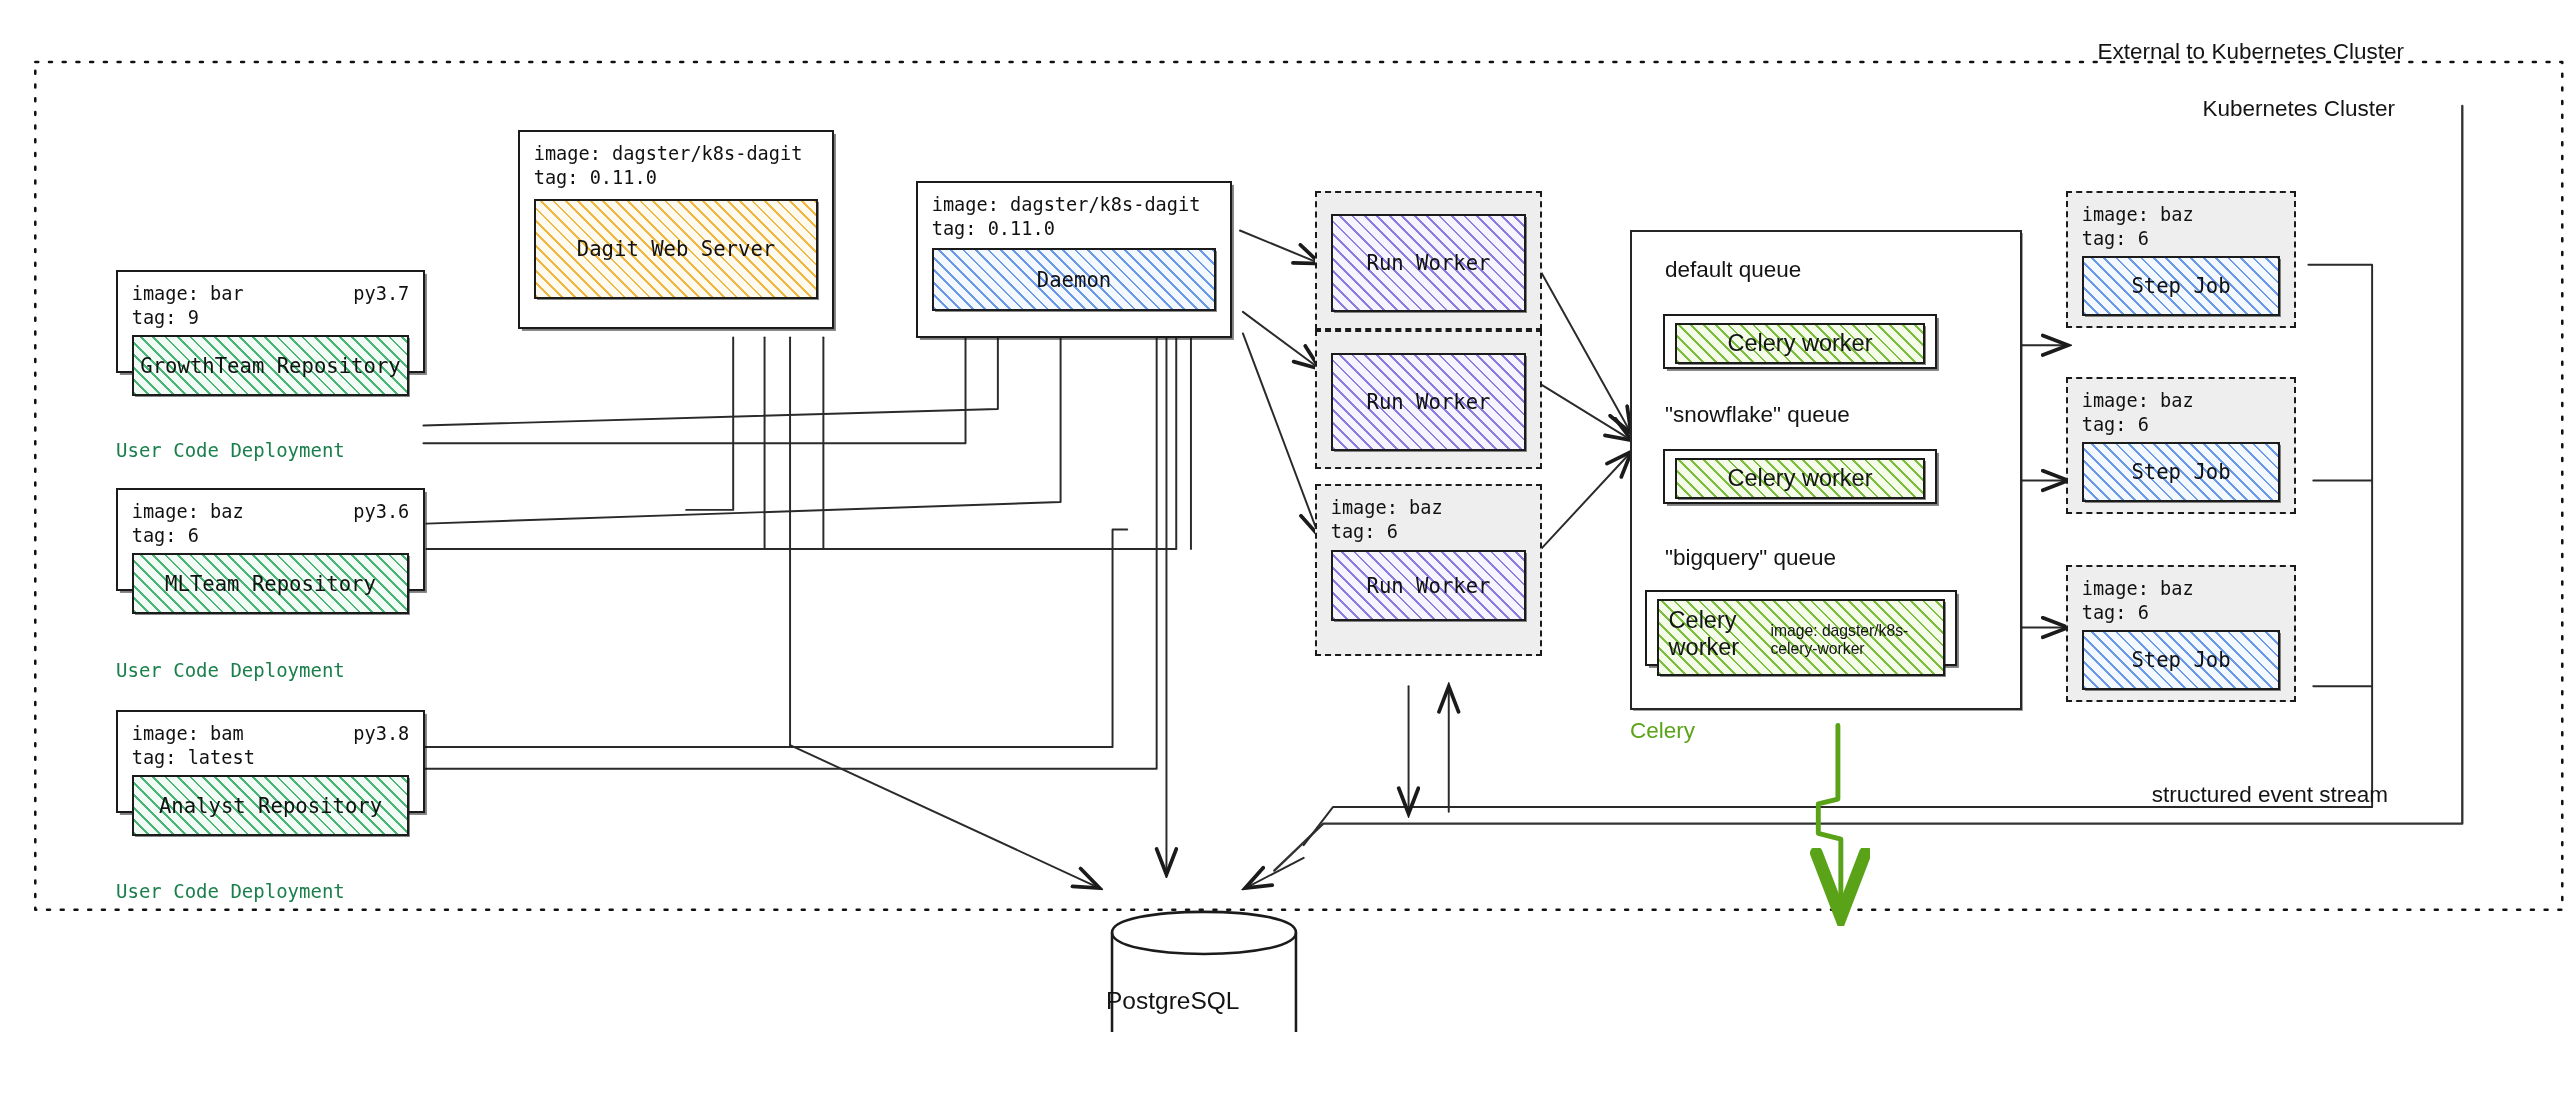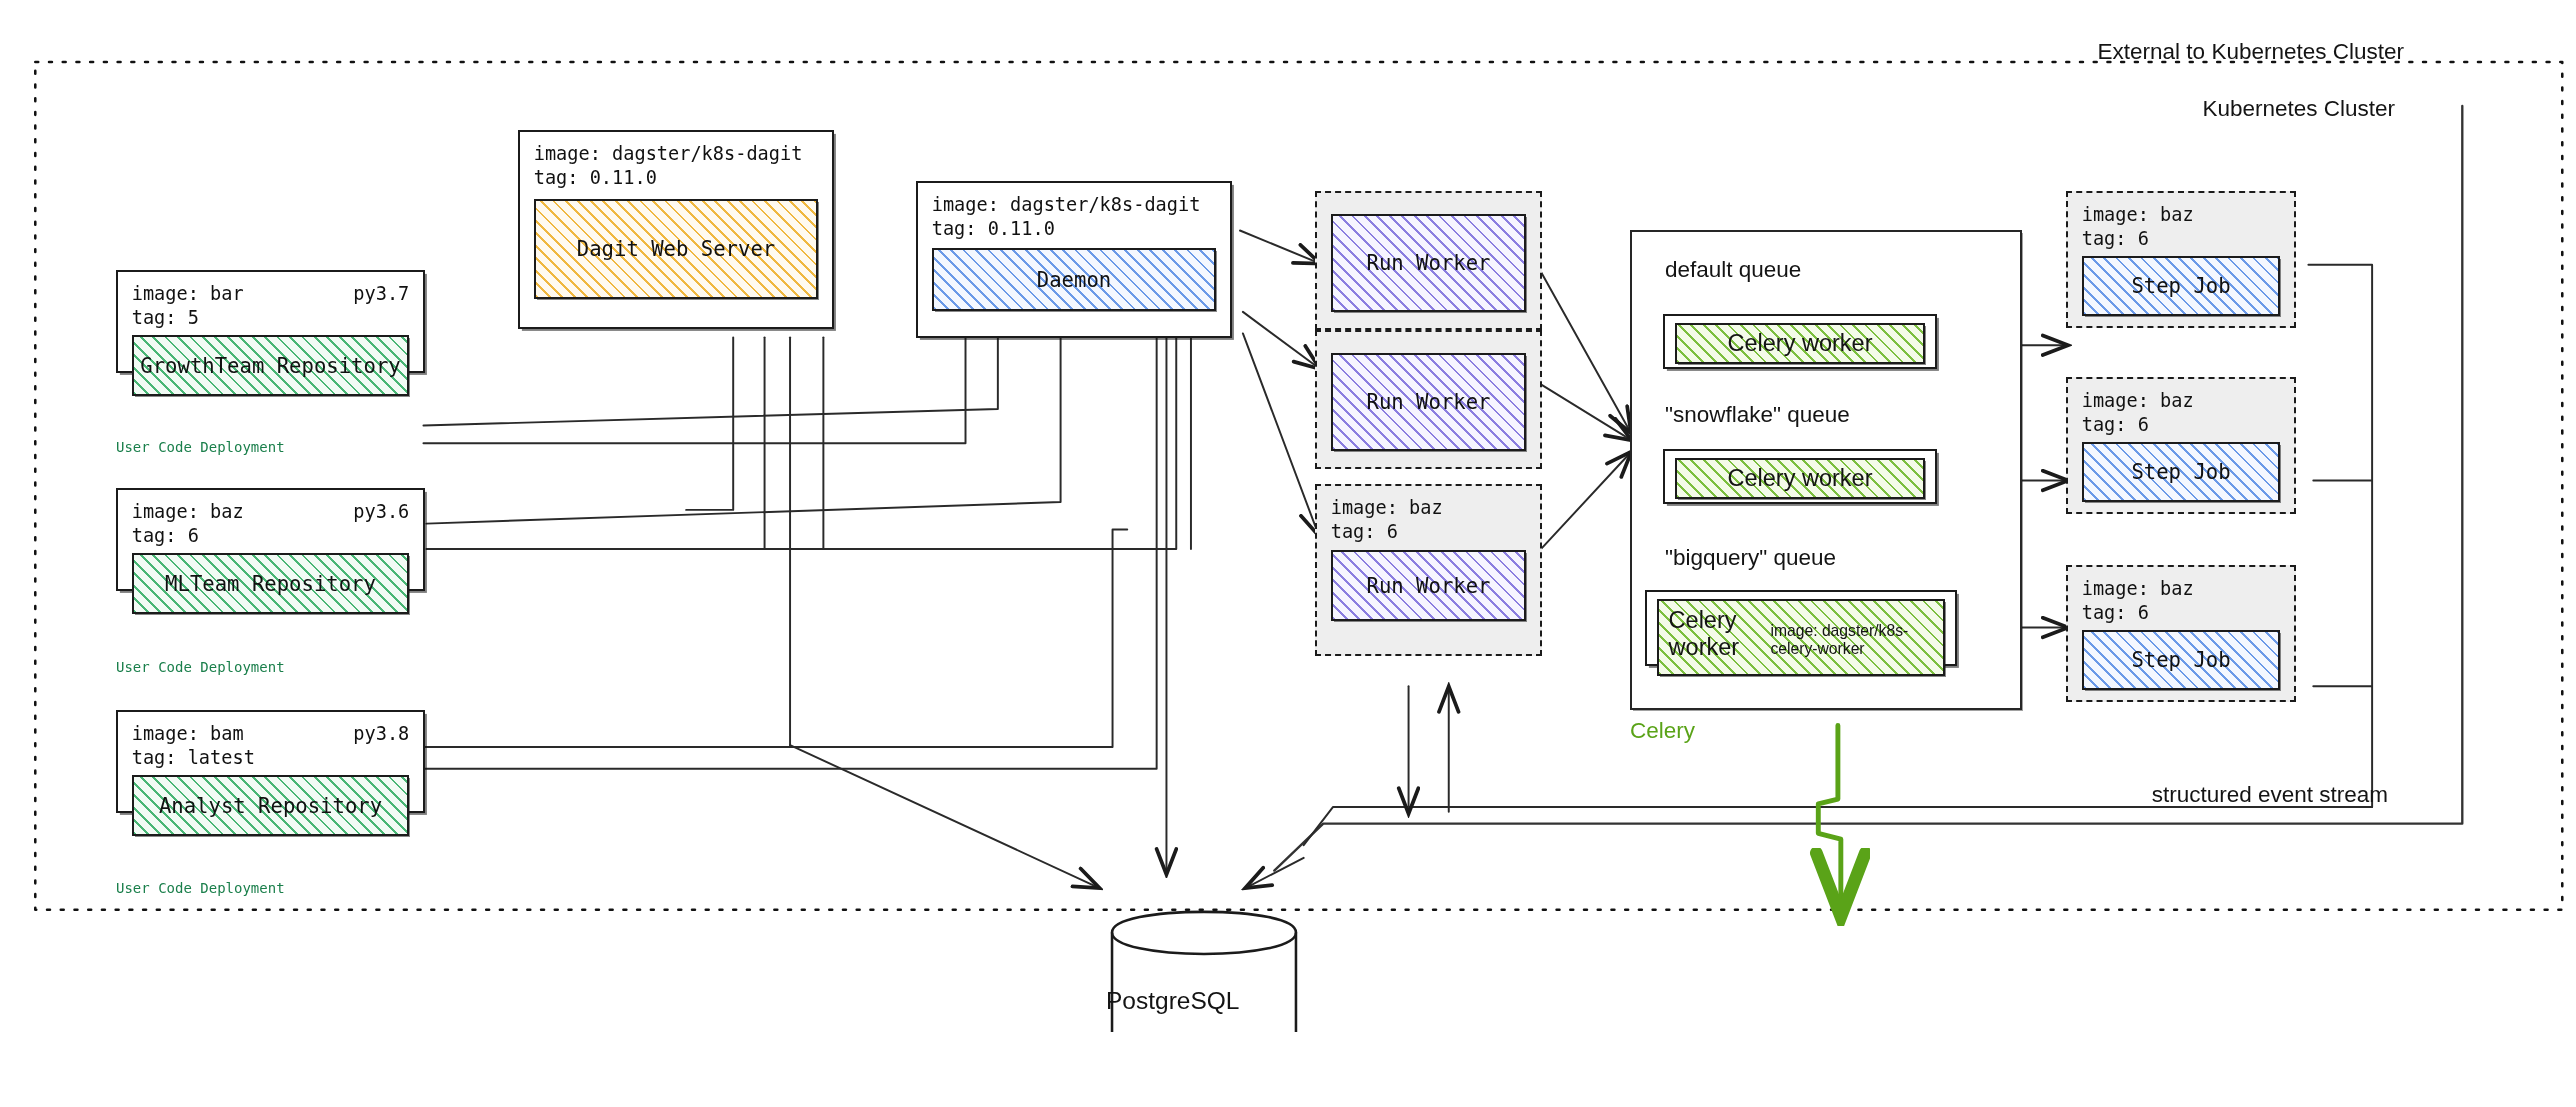--- a/index.html
+++ b/index.html
@@ -51,21 +51,21 @@
   
   .dashbox{
     position:absolute;box-sizing:border-box;
     background:#eeeeee;border:2.9px dashed #1b1b1b;
     padding:9.8px 13.7px;
   }
 
   
   .lbl-green{
     position:absolute;font-family:"DejaVu Sans Mono",monospace;
-    font-size:14px;color:#1a7f4b;white-space:nowrap;
+    font-size:19px;color:#1a7f4b;white-space:nowrap;
   }
   .lbl-celery{
     position:absolute;font-family:"Liberation Sans",sans-serif;
     font-size:22.5px;color:#5aa318;white-space:nowrap;
   }
   .lbl-sans{
     position:absolute;font-family:"Liberation Sans",sans-serif;
     font-size:22.5px;color:#141414;white-space:nowrap;
   }
   .queue-title{
@@ -164,21 +164,21 @@
   <div class="lbl-sans" style="right:172px;top:39px;">External to Kubernetes Cluster</div>
   <div class="lbl-sans" style="right:181px;top:96px;">Kubernetes Cluster</div>
   <div class="lbl-sans" style="right:188px;top:782px;">structured event stream</div>
 
   <div class="node card" style="left:116px;top:270px;width:309px;height:103px;">
     <div class="meta">
       <span class="right">py3.7</span>
       <span>image: bar</span>
     </div>
     <div class="clearer"></div>
-    <div class="meta">tag: 5</div>
+    <div class="meta">tag: 9</div>
     <div class="hatch hatch-green" style="margin-top:5.9px;height:57px;">
       <span>GrowthTeam Repository</span>
     </div>
   </div>
   <div class="lbl-green" style="left:116px;top:439px;">User Code Deployment</div>
 
   <div class="node card" style="left:116px;top:488px;width:309px;height:103px;">
     <div class="meta">
       <span class="right">py3.6</span>
       <span>image: baz</span>

